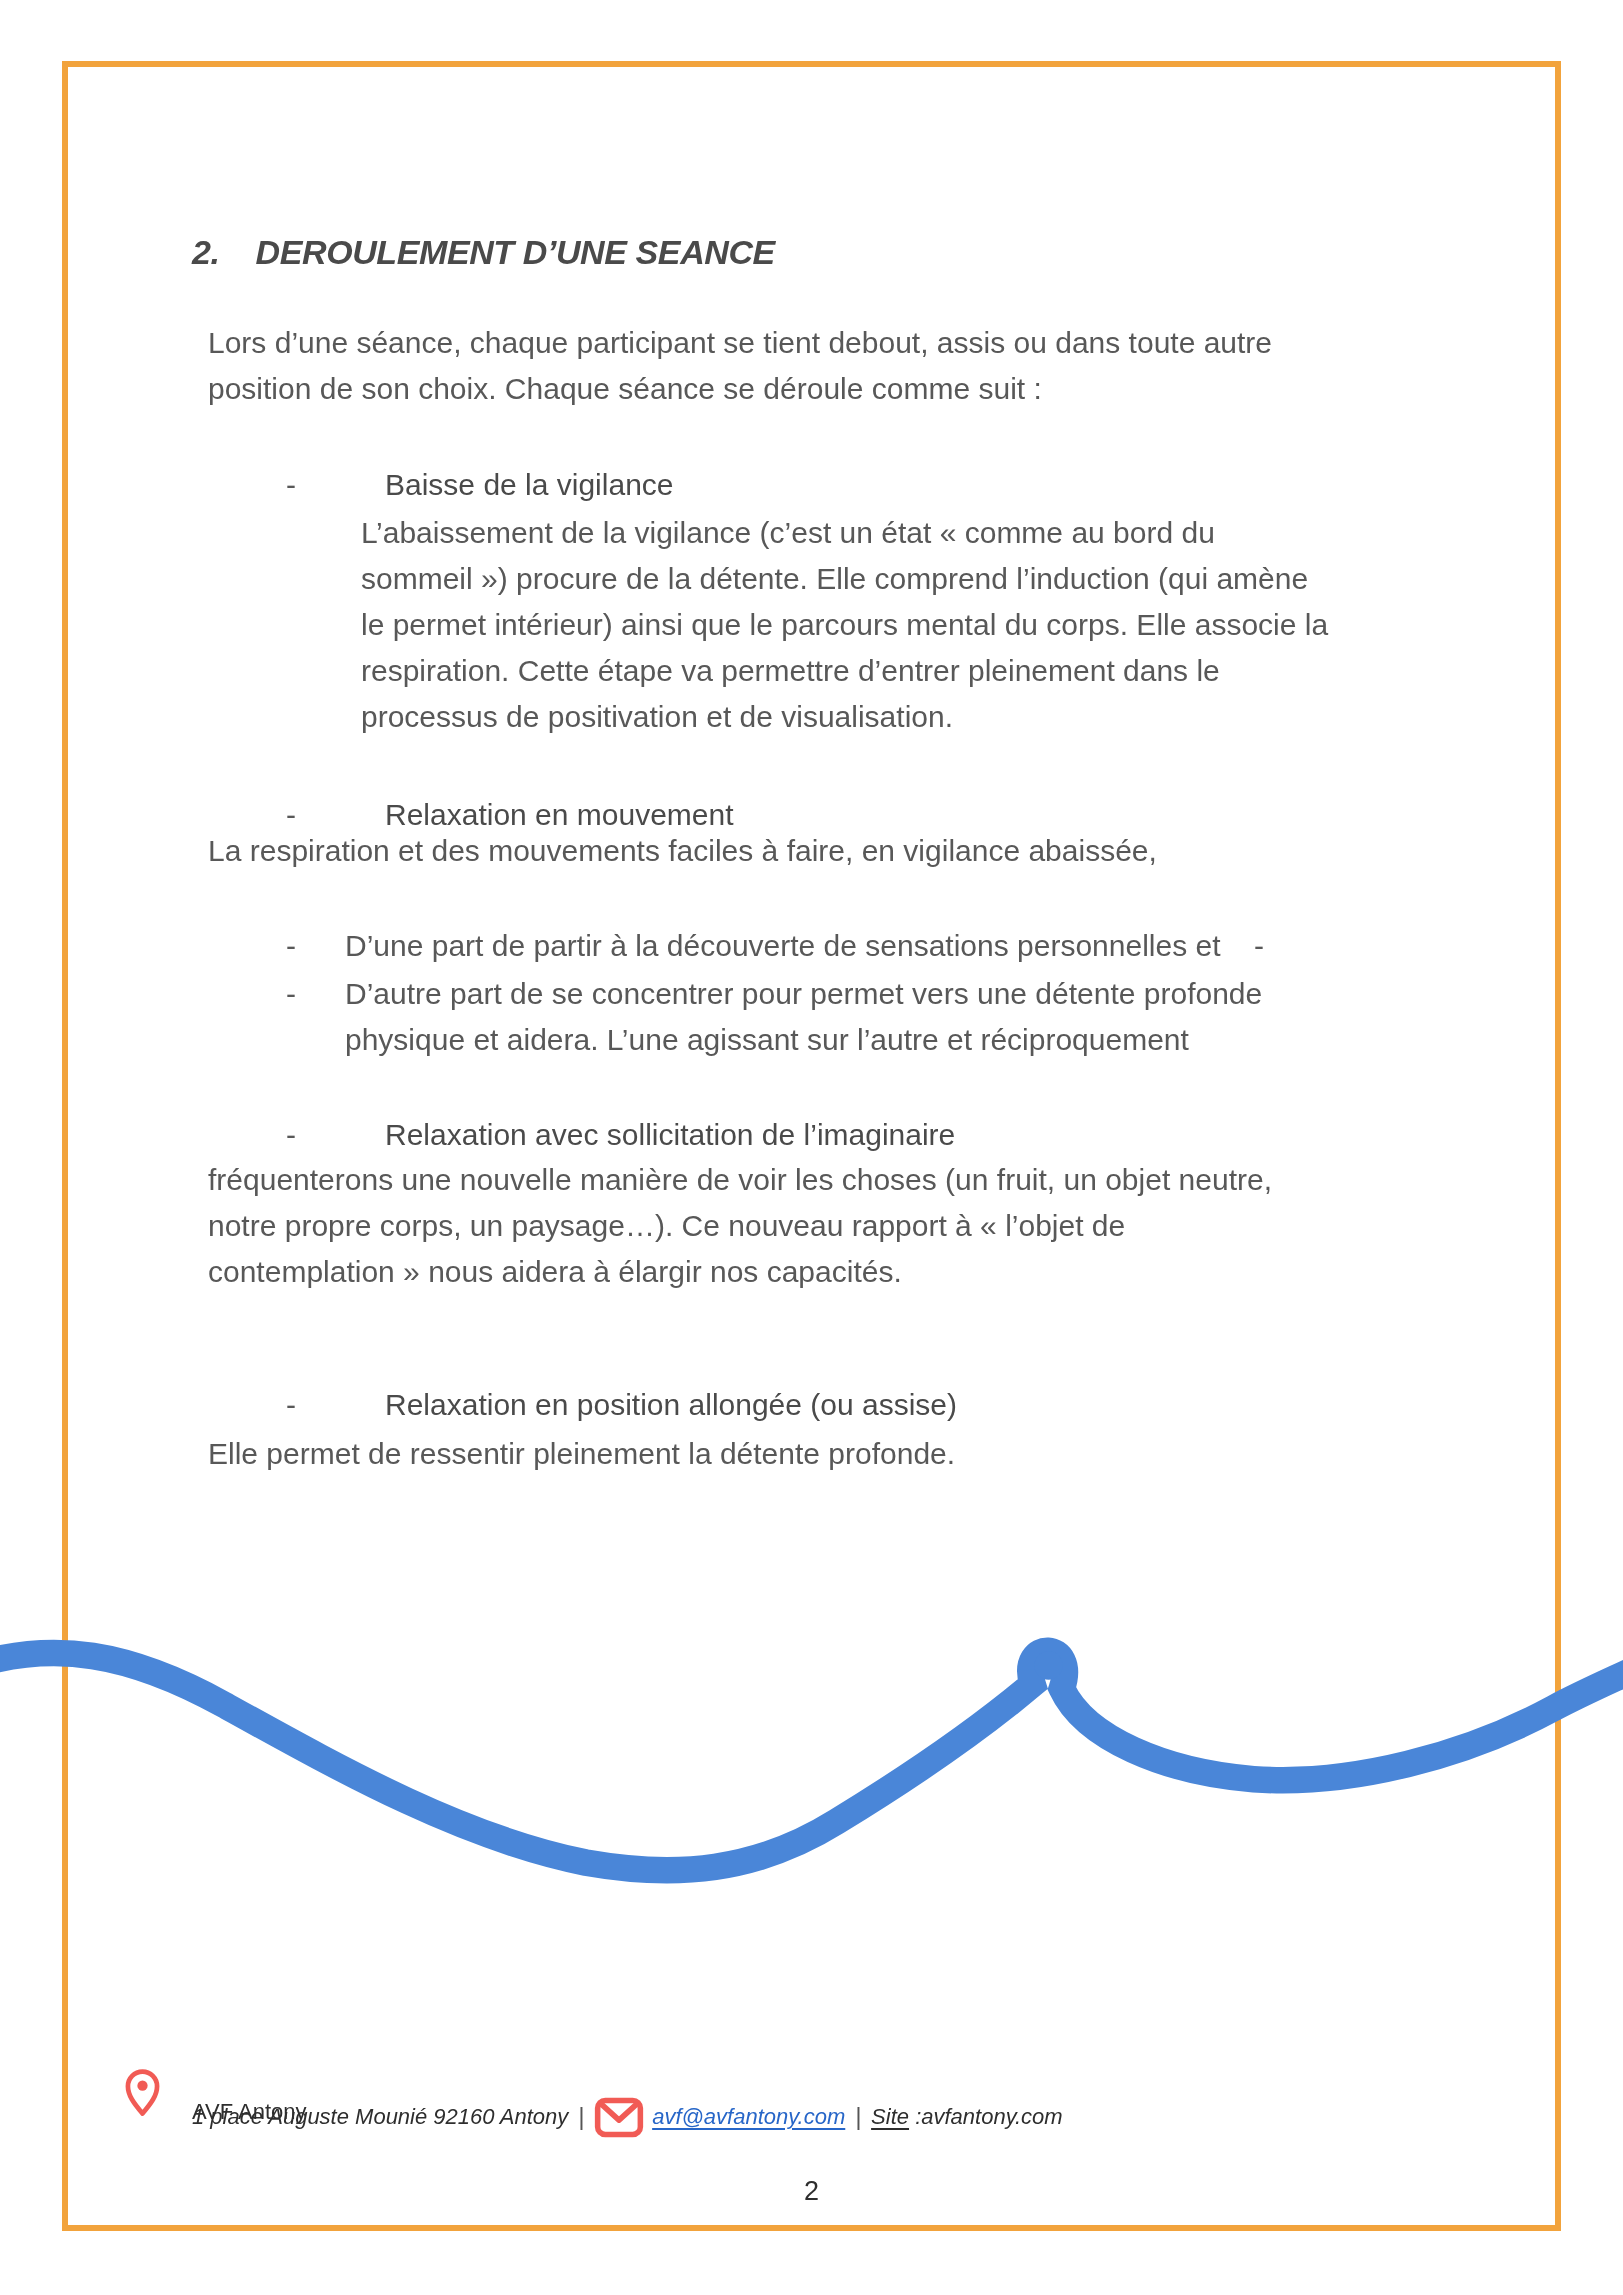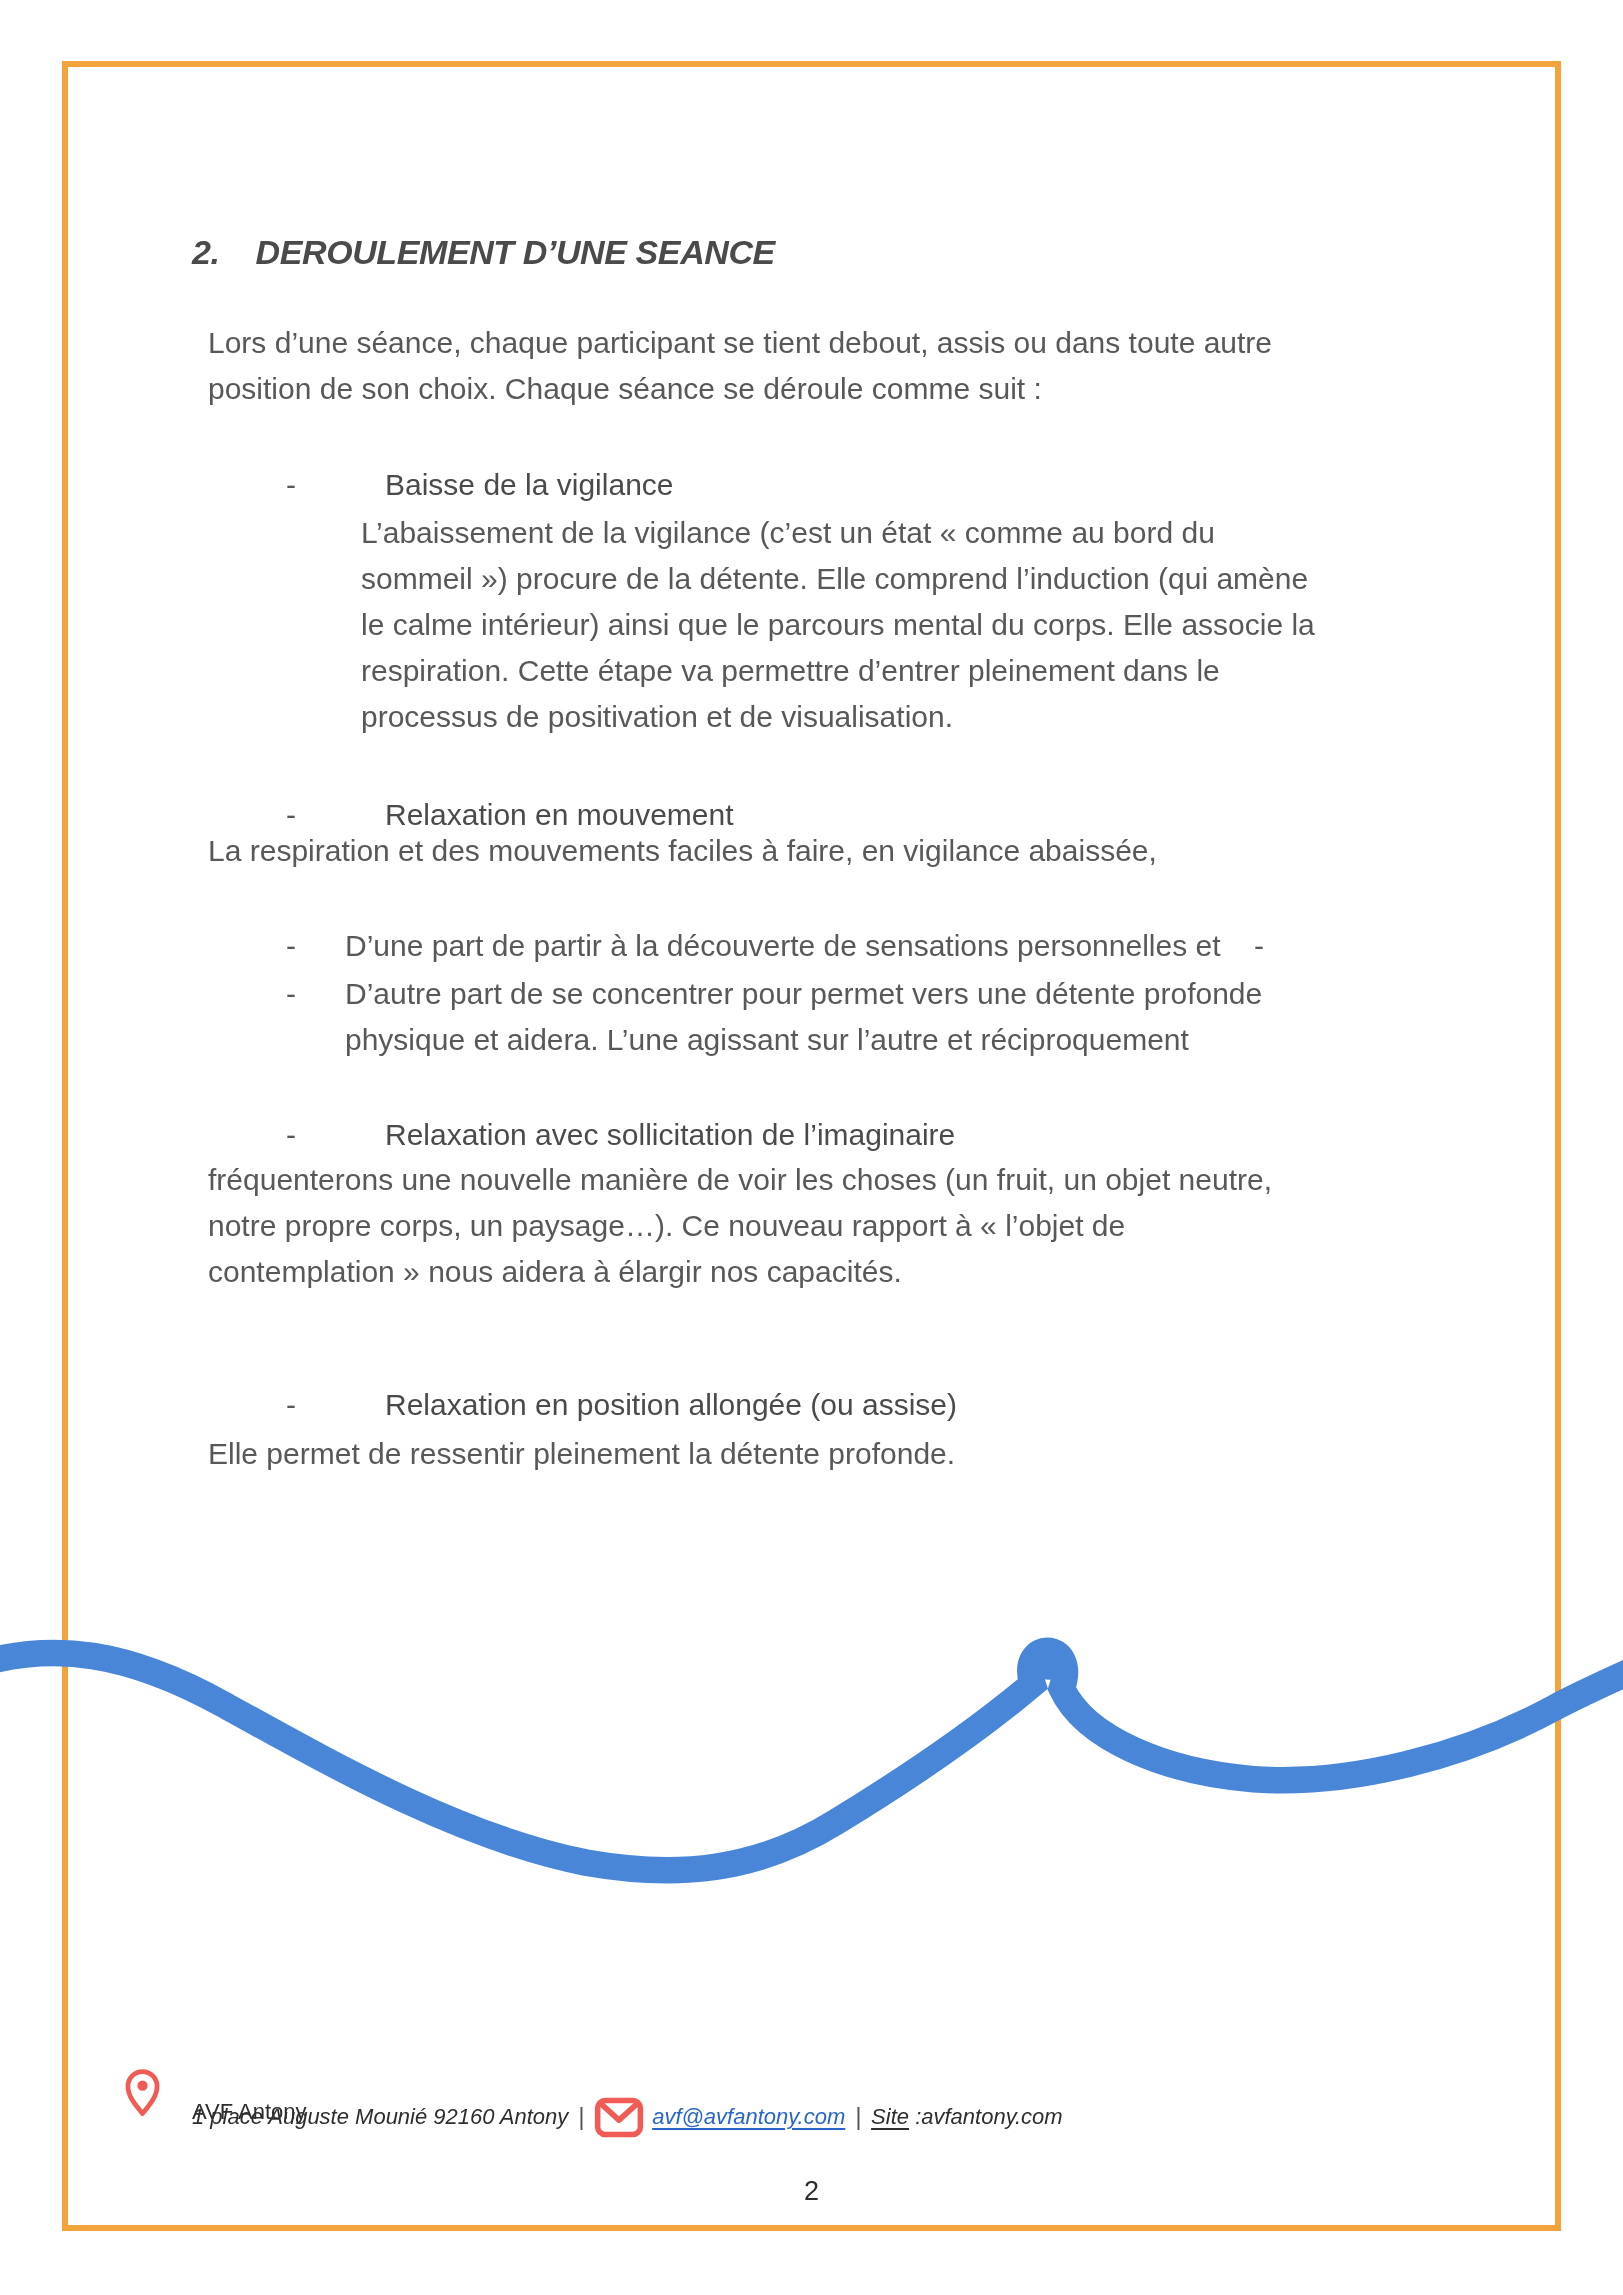--- a/index.html
+++ b/index.html
@@ -92,21 +92,21 @@
       <div class="line">position de son choix. Chaque séance se déroule comme suit :</div>
     </div>
 
     <div class="bullet" style="left:286px;top:464px">
       <span class="dash">-</span>
       <span class="btitle">Baisse de la vigilance</span>
     </div>
     <div class="para" style="left:345px;top:510px;width:1061px">
       <div class="line">L’abaissement de la vigilance (c’est un état «&nbsp;comme au bord du</div>
       <div class="line">sommeil&nbsp;») procure de la détente. Elle comprend l’induction (qui amène</div>
-      <div class="line">le calme intérieur) ainsi que le parcours mental du corps. Elle associe la</div>
+      <div class="line">le permet intérieur) ainsi que le parcours mental du corps. Elle associe la</div>
       <div class="line">respiration. Cette étape va permettre d’entrer pleinement dans le</div>
       <div class="line">processus de positivation et de visualisation.</div>
     </div>
 
     <div class="bullet" style="left:286px;top:794px">
       <span class="dash">-</span>
       <span class="btitle">Relaxation en mouvement</span>
     </div>
     <div class="para" style="left:192px;top:828px;width:1208px">
       <div class="line">La respiration et des mouvements faciles à faire, en vigilance abaissée,</div>

